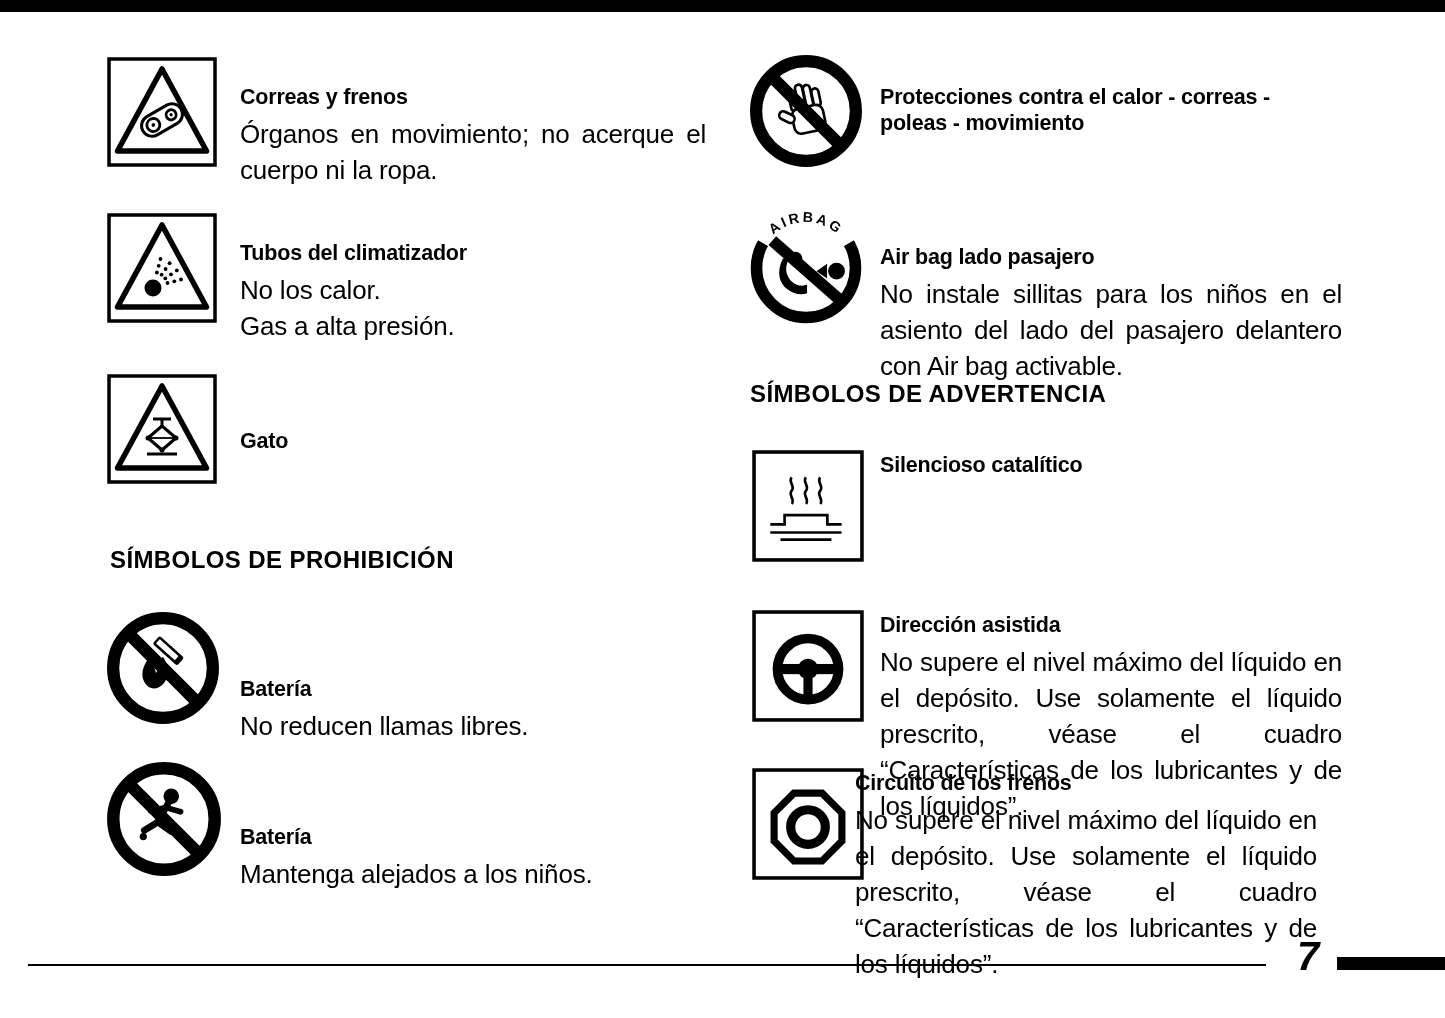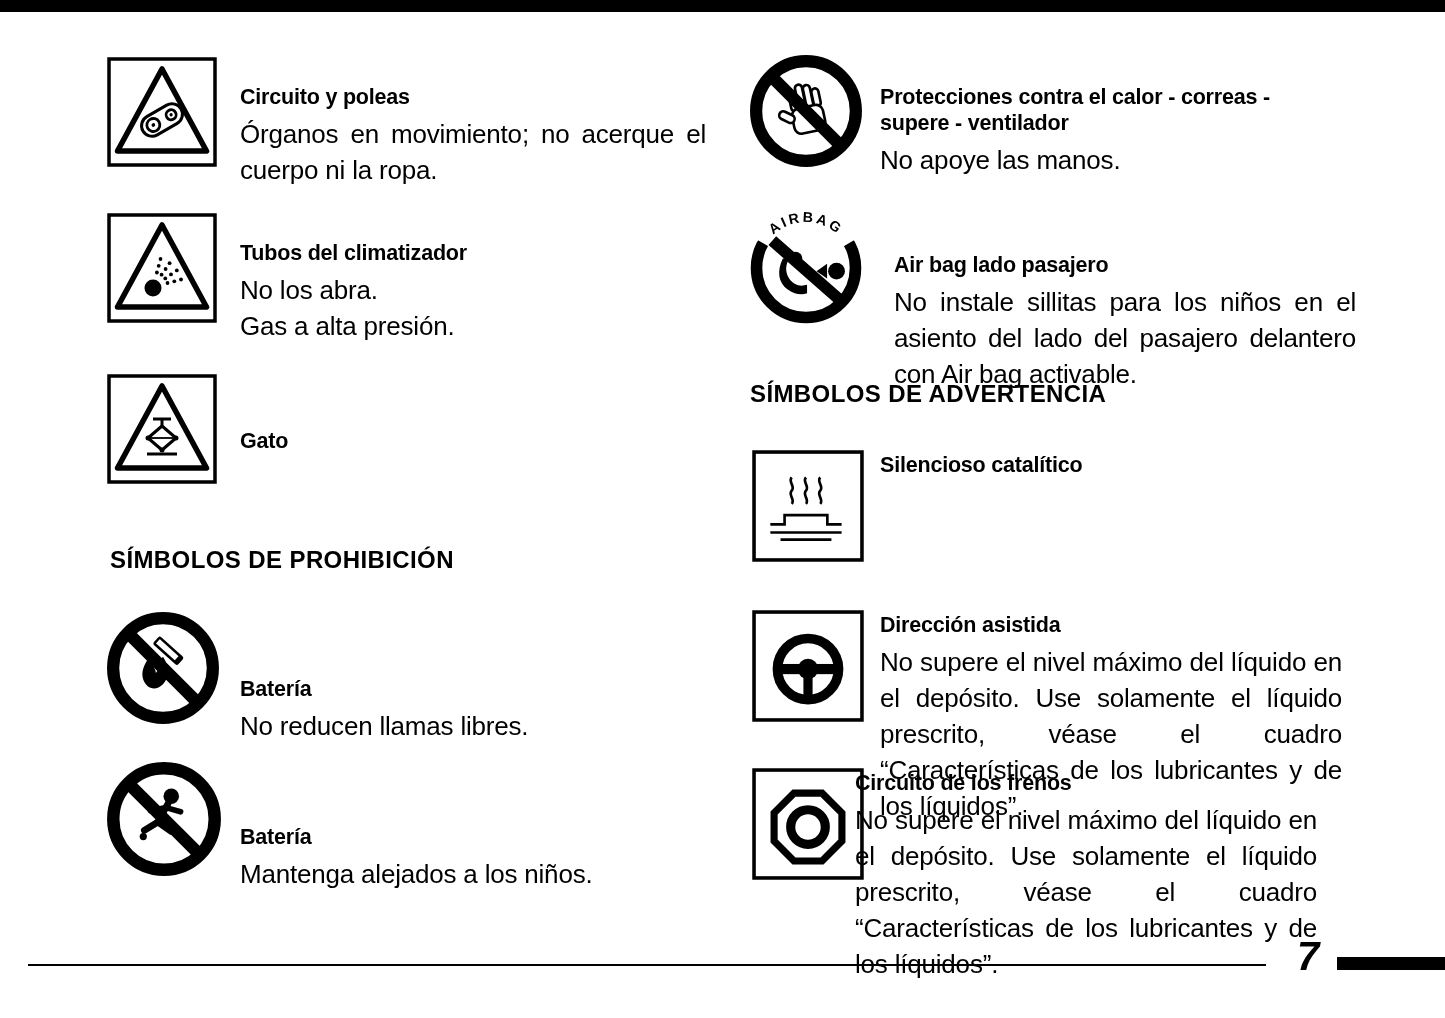--- a/index.html
+++ b/index.html
@@ -31,21 +31,21 @@
       <g transform="rotate(-30 55 63)">
         <rect x="33" y="52.5" width="44" height="21" rx="10.5" fill="#fff" stroke="#000" stroke-width="3"></rect>
         <circle cx="45" cy="63" r="6.5" fill="none" stroke="#000" stroke-width="2.8"></circle>
         <circle cx="45" cy="63" r="1.8" fill="#000"></circle>
         <circle cx="65.5" cy="63" r="5" fill="none" stroke="#000" stroke-width="2.8"></circle>
         <circle cx="65.5" cy="63" r="1.6" fill="#000"></circle>
       </g>
     </svg>
   </div>
   <div class="text-block" style="left:240px; top:84px; width:466px;">
-    <div class="title">Circuito y poleas</div>
+    <div class="title">Correas y frenos</div>
     <div class="body">Órganos en movimiento; no acerque el cuerpo ni la ropa.</div>
   </div>
 
   <div class="icon" style="left:107px; top:213px;">
     <svg width="110" height="110" viewBox="0 0 110 110">
       <rect x="2" y="2" width="106" height="106" fill="#fff" stroke="#000" stroke-width="3.5"></rect>
       <path d="M55 12 L99.5 94 L10.5 94 Z" fill="none" stroke="#000" stroke-width="5.5" stroke-linejoin="round"></path>
       <circle cx="46" cy="75" r="8.5" fill="#000"></circle>
       <g fill="#000">
         <circle cx="60.5" cy="70" r="1.9"></circle>
@@ -58,21 +58,21 @@
           <circle cx="51.7" cy="52.8" r="1.9"></circle>
         <circle cx="74" cy="66.5" r="1.9"></circle>
           <circle cx="69.8" cy="57.4" r="1.9"></circle>
           <circle cx="62.6" cy="50.2" r="1.9"></circle>
           <circle cx="53.5" cy="46" r="1.9"></circle>
       </g>
     </svg>
   </div>
   <div class="text-block" style="left:240px; top:240px; width:466px;">
     <div class="title">Tubos del climatizador</div>
-    <div class="body">No los abra.
+    <div class="body">No los calor.
 Gas a alta presión.</div>
   </div>
 
   <div class="icon" style="left:107px; top:374px;">
     <svg width="110" height="110" viewBox="0 0 110 110">
       <rect x="2" y="2" width="106" height="106" fill="#fff" stroke="#000" stroke-width="3.5"></rect>
       <path d="M55 12 L99.5 94 L10.5 94 Z" fill="none" stroke="#000" stroke-width="5.5" stroke-linejoin="round"></path>
       <g stroke="#000" fill="none" stroke-linejoin="round">
         <path d="M46 45 H64" stroke-width="3"></path>
         <path d="M55 45 V52" stroke-width="3"></path>
@@ -135,40 +135,39 @@
         <rect x="50.5" y="30" width="7" height="25" rx="3.5"></rect>
         <rect x="58" y="32" width="7" height="23" rx="3.5"></rect>
         <rect x="65.5" y="37" width="7" height="18" rx="3.5"></rect>
         <rect x="42" y="53" width="31" height="25" rx="7"></rect>
         <rect x="29" y="55" width="16" height="8" rx="4" transform="rotate(38 37 59)"></rect>
       </g>
       <line x1="23" y1="23" x2="91" y2="91" stroke="#000" stroke-width="12"></line>
     </svg>
   </div>
   <div class="text-block" style="left:880px; top:84px; width:462px;">
-    <div class="title">Protecciones contra el calor - correas - supere - ventilador</div>
-    <div class="body">No apoye las manos.</div>
+    <div class="title">Protecciones contra el calor - correas - poleas - movimiento</div>
   </div>
 
   <div class="icon" style="left:746px; top:208px;">
     <svg width="120" height="120" viewBox="0 0 114 114">
       <circle cx="57" cy="57" r="47" fill="#fff" stroke="#000" stroke-width="11"></circle>
       <path d="M16.3 33.5 A47 47 0 0 1 97.7 33.5" fill="none" stroke="#fff" stroke-width="15"></path>
       <path id="airbagArc" d="M18 36 A45 45 0 0 1 96 36" fill="none"></path>
       <text font-size="13.5" font-weight="bold" letter-spacing="2.5" fill="#000" font-family="Liberation Sans, sans-serif">
         <textPath href="#airbagArc" startOffset="50%" text-anchor="middle">AIRBAG</textPath>
       </text>
       <path d="M35 48 C29 60 31 71 39 77 C45 82 53 83 58 81 L58 73 C51 75 45 73 41 67 C37 61 37.5 54 41 48 Z" fill="#000"></path>
       <circle cx="47" cy="48" r="6.5" fill="#000"></circle>
       <polygon points="67,60 77,53 77,67" fill="#000"></polygon>
       <circle cx="86" cy="60" r="8" fill="#000"></circle>
       <line x1="25" y1="31" x2="91" y2="89" stroke="#000" stroke-width="11"></line>
     </svg>
   </div>
-  <div class="text-block" style="left:880px; top:252px; width:462px;margin-left:14px;">
+  <div class="text-block" style="left:880px; top:244px; width:462px;">
     <div class="title">Air bag lado pasajero</div>
     <div class="body">No instale sillitas para los niños en el asiento del lado del pasajero delantero con Air bag activable.</div>
   </div>
 
   <div class="section-heading" style="left:750px; top:380px;">SÍMBOLOS DE ADVERTENCIA</div>
 
   <div class="icon" style="left:752px; top:450px;">
     <svg width="112" height="112" viewBox="0 0 110 110">
       <rect x="2" y="2" width="106" height="106" fill="#fff" stroke="#000" stroke-width="3.5"></rect>
       <g fill="none" stroke="#000" stroke-width="2.6">

